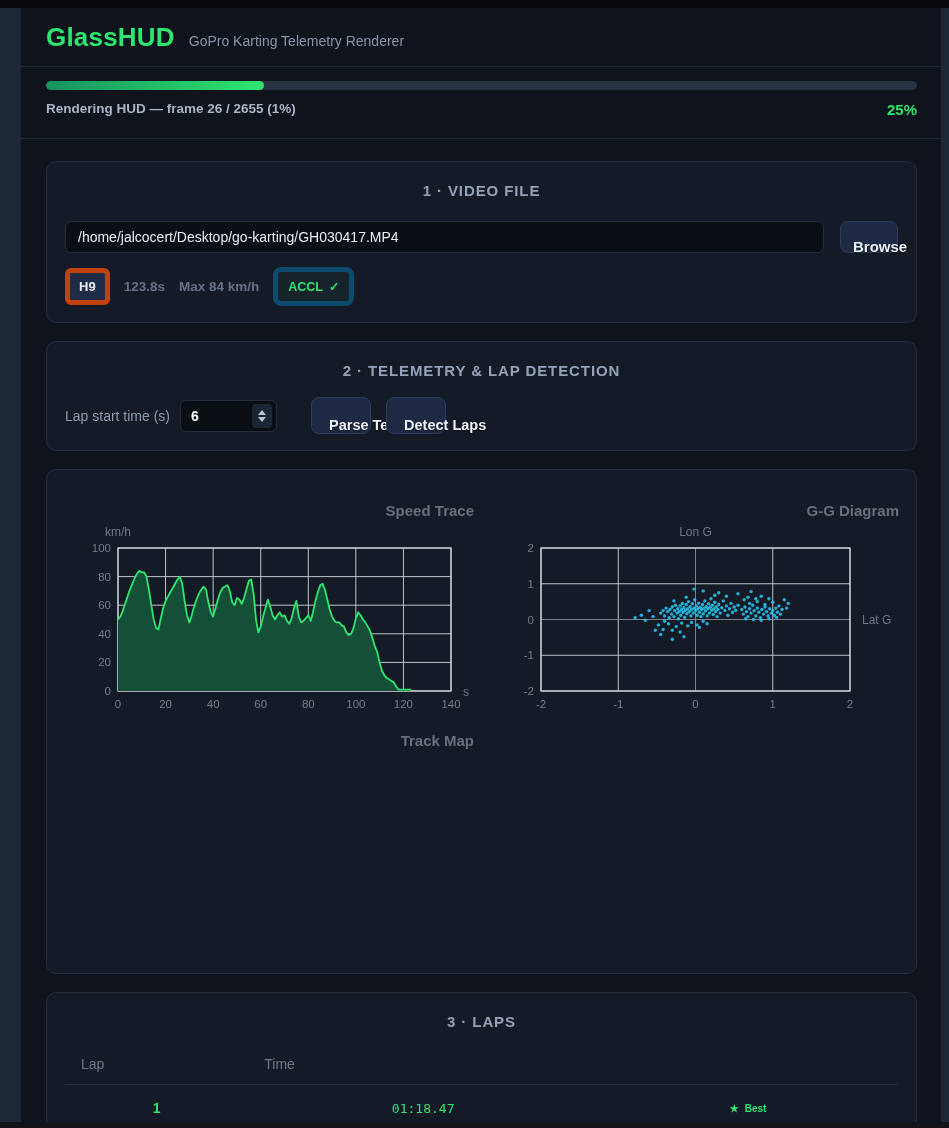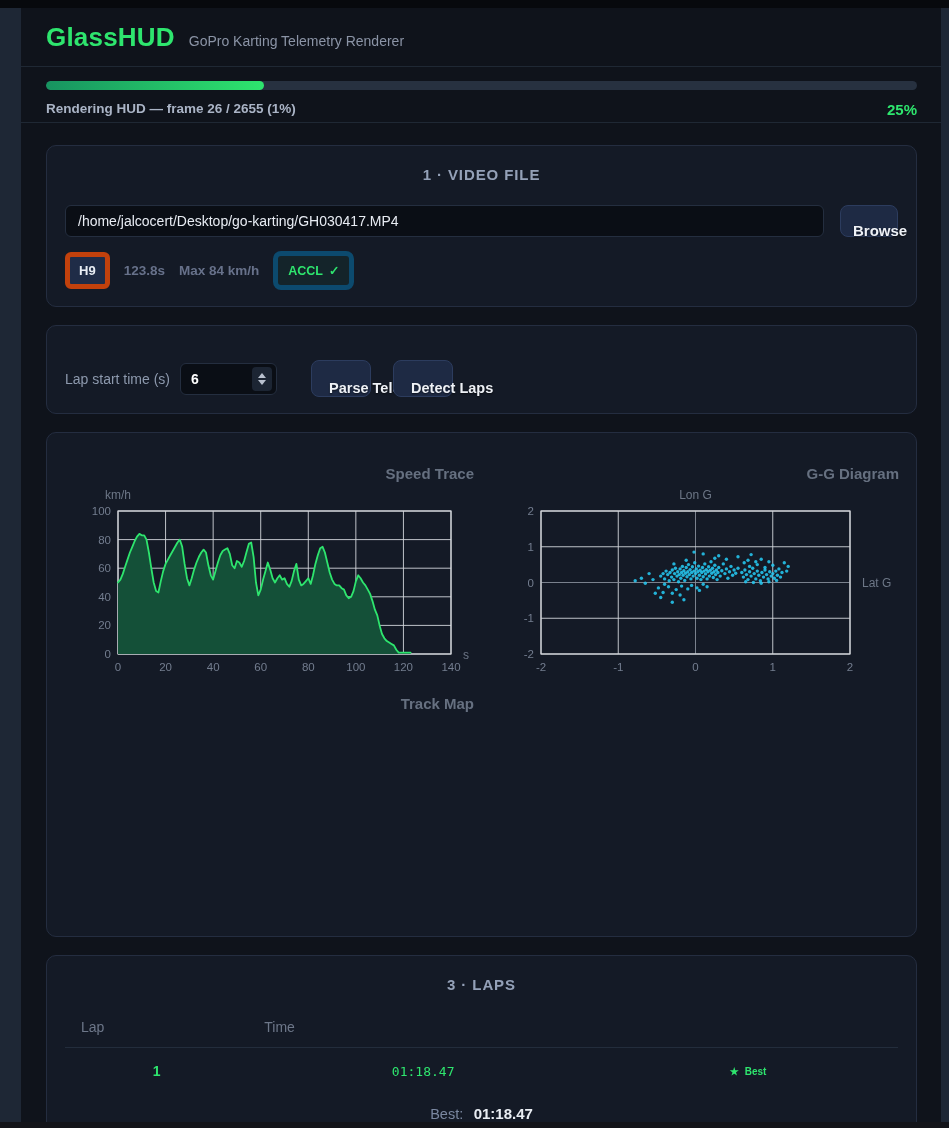--- a/index.html
+++ b/index.html
@@ -8,21 +8,21 @@
   .top-strip{position:absolute;left:0;top:0;width:949px;height:8px;background:#07090d;}
   .bottom-strip{position:absolute;left:0;bottom:0;width:949px;height:6px;background:#131419;z-index:5;}
   .app{position:absolute;left:21px;top:8px;width:920px;height:1114px;background:#0f131b;}
 
   
   .app-header{display:flex;align-items:baseline;gap:14px;padding:14px 24px 13px 25px;border-bottom:1px solid #1f2834;}
   .brand{font-size:26px;font-weight:700;color:#2ee56e;letter-spacing:.2px;}
   .subtitle{font-size:14px;color:#8b94a6;}
 
   
-  .progress-section{padding:14px 24px 4px 25px;border-bottom:1px solid #1f2834;}
+  .progress-section{padding:14px 24px 20px 25px;border-bottom:1px solid #1f2834;}
   .progress-track{height:9px;border-radius:5px;background:#273140;overflow:hidden;}
   .progress-fill{height:100%;border-radius:5px;background:linear-gradient(90deg,#179360,#2ee56e);width:0;}
   .progress-row{display:flex;justify-content:space-between;margin-top:11px;}
   .progress-status{font-size:13.5px;font-weight:600;color:#aab4c6;}
   .progress-percent{font-size:15px;font-weight:700;color:#2ee56e;}
 
   
   .main{padding:22px 24px 0 25px;display:flex;flex-direction:column;gap:18px;}
   .card{background:#141a26;border:1px solid #242d40;border-radius:10px;padding:16px 18px;}
   .card-title{text-align:center;color:#94a1b8;font-size:15px;font-weight:600;letter-spacing:.9px;margin-top:4px;}
@@ -47,21 +47,21 @@
   .num-wrap{position:relative;width:95px;height:30px;background:#0a0e15;border:1px solid #242e3f;border-radius:6px;
     display:flex;align-items:center;}
   .num-input{background:transparent;border:none;outline:none;color:#ffffff;font-weight:700;font-size:14px;
     width:52px;padding:0 0 0 10px;font-family:"Liberation Sans",sans-serif;}
   .spinner{position:absolute;right:4px;top:3px;bottom:3px;width:20px;background:#1c2533;border-radius:4px;
     display:flex;flex-direction:column;align-items:center;justify-content:center;gap:2px;cursor:pointer;}
   .spin-up{width:0;height:0;border-left:4px solid transparent;border-right:4px solid transparent;border-bottom:5px solid #b9c1cf;}
   .spin-down{width:0;height:0;border-left:4px solid transparent;border-right:4px solid transparent;border-top:5px solid #b9c1cf;}
   .sq-btn{width:60px;height:37px;}
   .parse-btn{margin-left:34px;}
-  .detect-btn{margin-left:22px;}
+  .detect-btn{margin-left:15px;}
   .sq-btn .btn-label{left:17px;top:19px;font-size:14.5px;}
 
   
   .charts-grid{display:grid;grid-template-columns:1fr 1fr;column-gap:16px;margin-top:6px;}
   .chart-title{text-align:right;color:#667080;font-size:15px;font-weight:600;height:20px;margin-top:10px;}
   .chart-svg{display:block;overflow:visible;}
   .track-block{grid-column:1;}
   .track-empty{height:205px;}
 
   
@@ -117,20 +117,21 @@
           <span class="meta-text">123.8s</span>
           <span class="meta-text">Max 84 km/h</span>
           <span class="badge-accl">
             <span>ACCL</span>
             <span>✓</span>
           </span>
         </div>
       </section>
 
       <section class="card">
+        <div class="card-title">2 · TELEMETRY &amp; LAP DETECTION</div>
         <div class="controls-row">
           <label class="field-label">Lap start time (s)</label>
           <div class="num-wrap">
             <input class="num-input" type="text" value="6" style="">
             <div class="spinner">
               <div class="spin-up"></div>
               <div class="spin-down"></div>
             </div>
           </div>
           <button class="overflow-btn sq-btn parse-btn">

